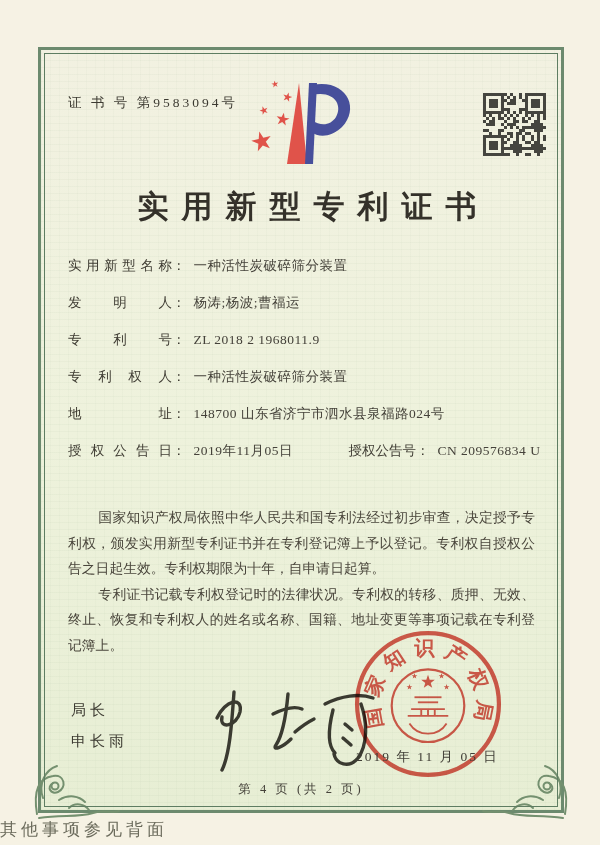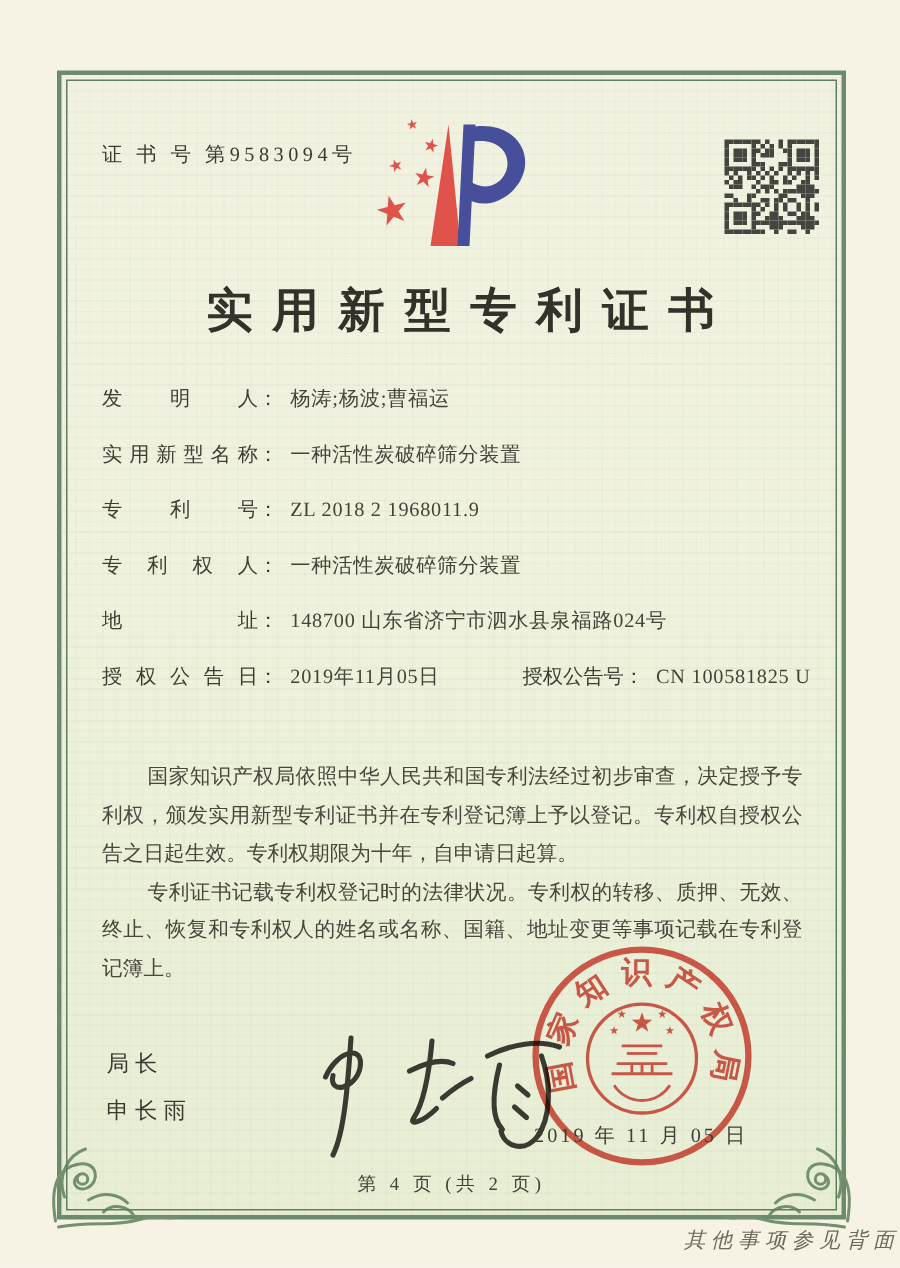--- a/index.html
+++ b/index.html
@@ -52,21 +52,21 @@
   .paras p{margin:0;text-indent:2.2em;}
   
   .officials{position:absolute;left:30px;top:645px;font-size:15px;letter-spacing:4px;color:#3c3a31;line-height:31px;}
   .signature{position:absolute;left:148px;top:632px;width:195px;height:100px;}
   .seal{position:absolute;left:311px;top:578px;width:152px;height:152px;opacity:0.88;mix-blend-mode:multiply;}
   .seal-date{position:absolute;left:315px;top:698px;z-index:5;font-size:13.5px;letter-spacing:2px;color:#403e36;}
   .page-info{position:absolute;left:0;right:0;top:731px;text-align:center;font-size:12.5px;letter-spacing:3px;color:#45423a;}
   .flourish{position:absolute;width:92px;height:92px;}
   .flourish.bl{left:-12px;bottom:-10px;}
   .flourish.br{right:-12px;bottom:-10px;transform:scaleX(-1);}
-  .back-note{position:absolute;left:0;right:0;top:818px;text-align:right;font-size:14px;letter-spacing:4px;color:#6b6b5c;font-style:italic;}
+  .back-note{position:absolute;left:0;right:0;top:818px;text-align:left;font-size:17px;letter-spacing:4px;color:#6b6b5c;}
 </style>
 </head>
 <body>
 
 <div class="frame">
   <div class="texture"></div>
   <div class="content">
 
     <div class="cert-no">证 书 号 第9583094号</div>
 
@@ -524,37 +524,37 @@
         <i style="background: transparent;"></i>
         <i></i>
         <i style="background: transparent;"></i>
         <i style="background: transparent;"></i>
       </div>
 
     <div class="title">实用新型专利证书</div>
 
     <div class="fields">
       <div class="row">
-        <span class="lbl">发明人</span><span class="colon">：</span><span class="val">杨涛;杨波;曹福运</span>
+        <span class="lbl">实用新型名称</span><span class="colon">：</span><span class="val">一种活性炭破碎筛分装置</span>
       </div>
       <div class="row">
-        <span class="lbl">实用新型名称</span><span class="colon">：</span><span class="val">一种活性炭破碎筛分装置</span>
+        <span class="lbl">发明人</span><span class="colon">：</span><span class="val">杨涛;杨波;曹福运</span>
       </div>
       <div class="row">
         <span class="lbl">专利号</span><span class="colon">：</span><span class="val">ZL 2018 2 1968011.9</span>
       </div>
       <div class="row">
         <span class="lbl">专利权人</span><span class="colon">：</span><span class="val">一种活性炭破碎筛分装置</span>
       </div>
       <div class="row">
         <span class="lbl">地址</span><span class="colon">：</span><span class="val">148700 山东省济宁市泗水县泉福路024号</span>
       </div>
       <div class="row">
         <span class="lbl">授权公告日</span><span class="colon">：</span><span class="val">2019年11月05日</span>
-        <span class="lbl lbl2">授权公告号</span><span class="colon">：</span><span class="val">CN 100581825 U</span>
+        <span class="lbl lbl2">授权公告号</span><span class="colon">：</span><span class="val">CN 209576834 U</span>
       </div>
     </div>
 
     <div class="paras">
       <p>国家知识产权局依照中华人民共和国专利法经过初步审查，决定授予专利权，颁发实用新型专利证书并在专利登记簿上予以登记。专利权自授权公告之日起生效。专利权期限为十年，自申请日起算。</p>
       <p>专利证书记载专利权登记时的法律状况。专利权的转移、质押、无效、终止、恢复和专利权人的姓名或名称、国籍、地址变更等事项记载在专利登记簿上。</p>
     </div>
 
     <div class="officials">
       <div>局长</div>

